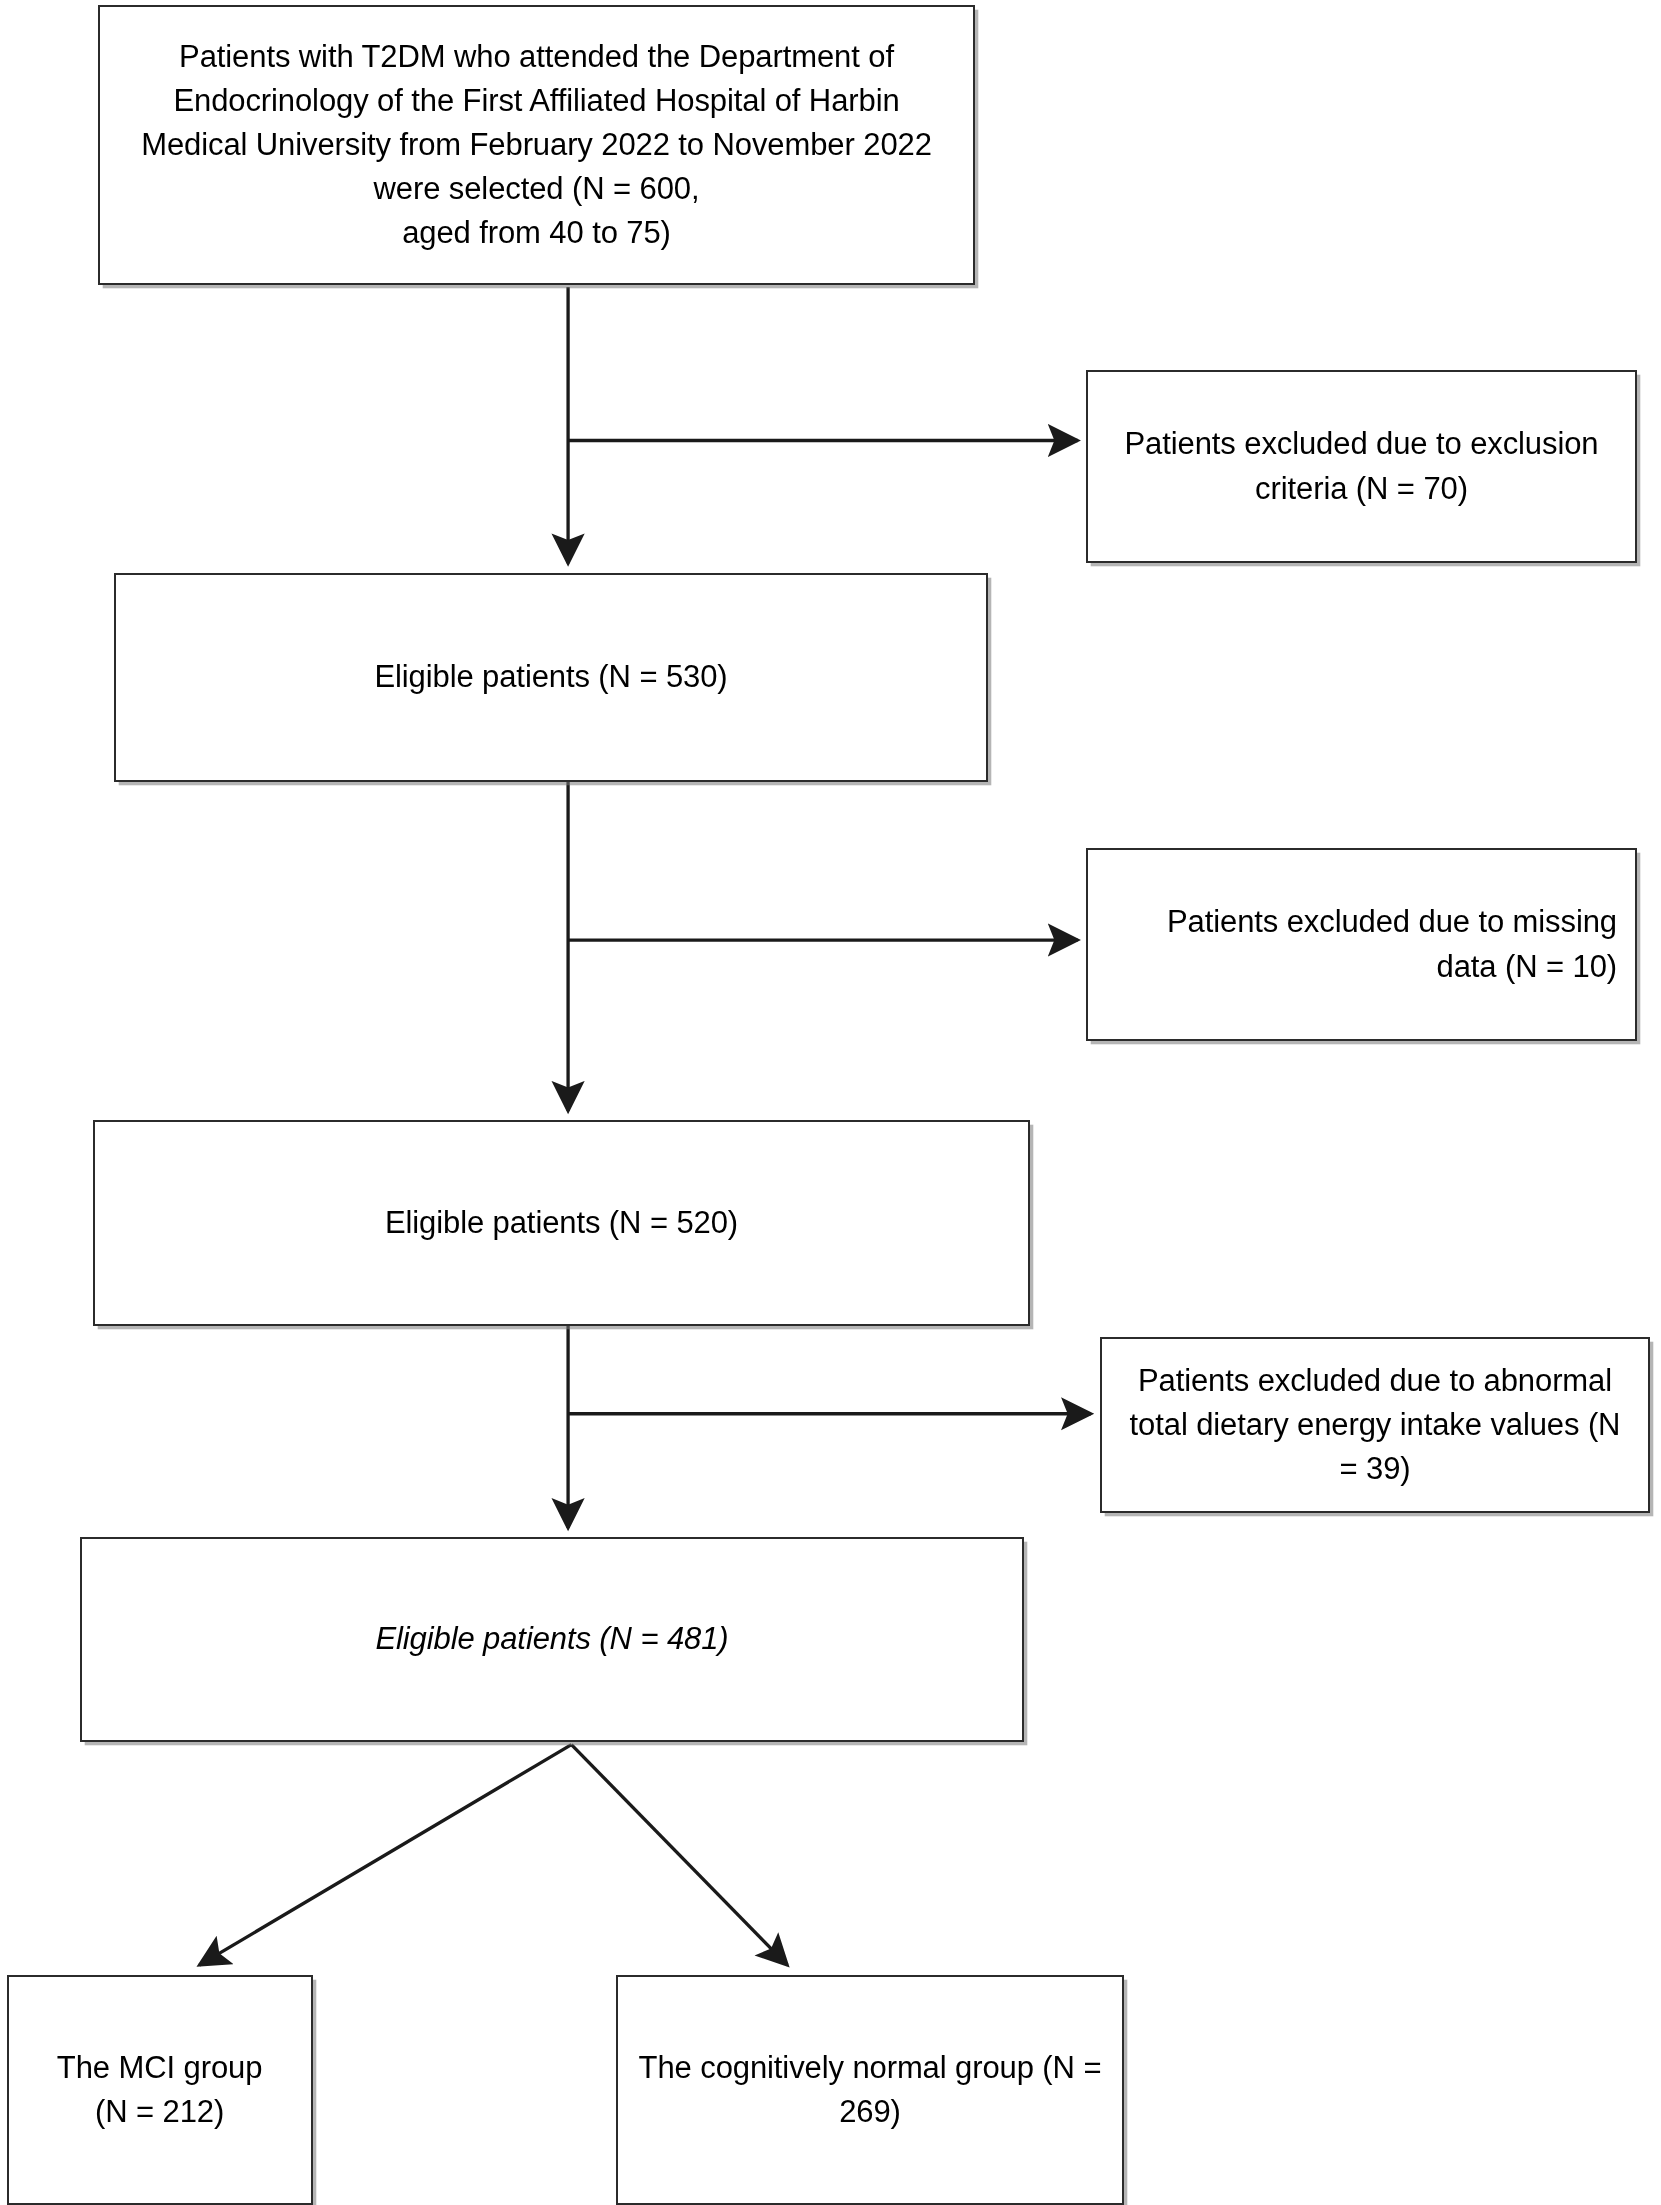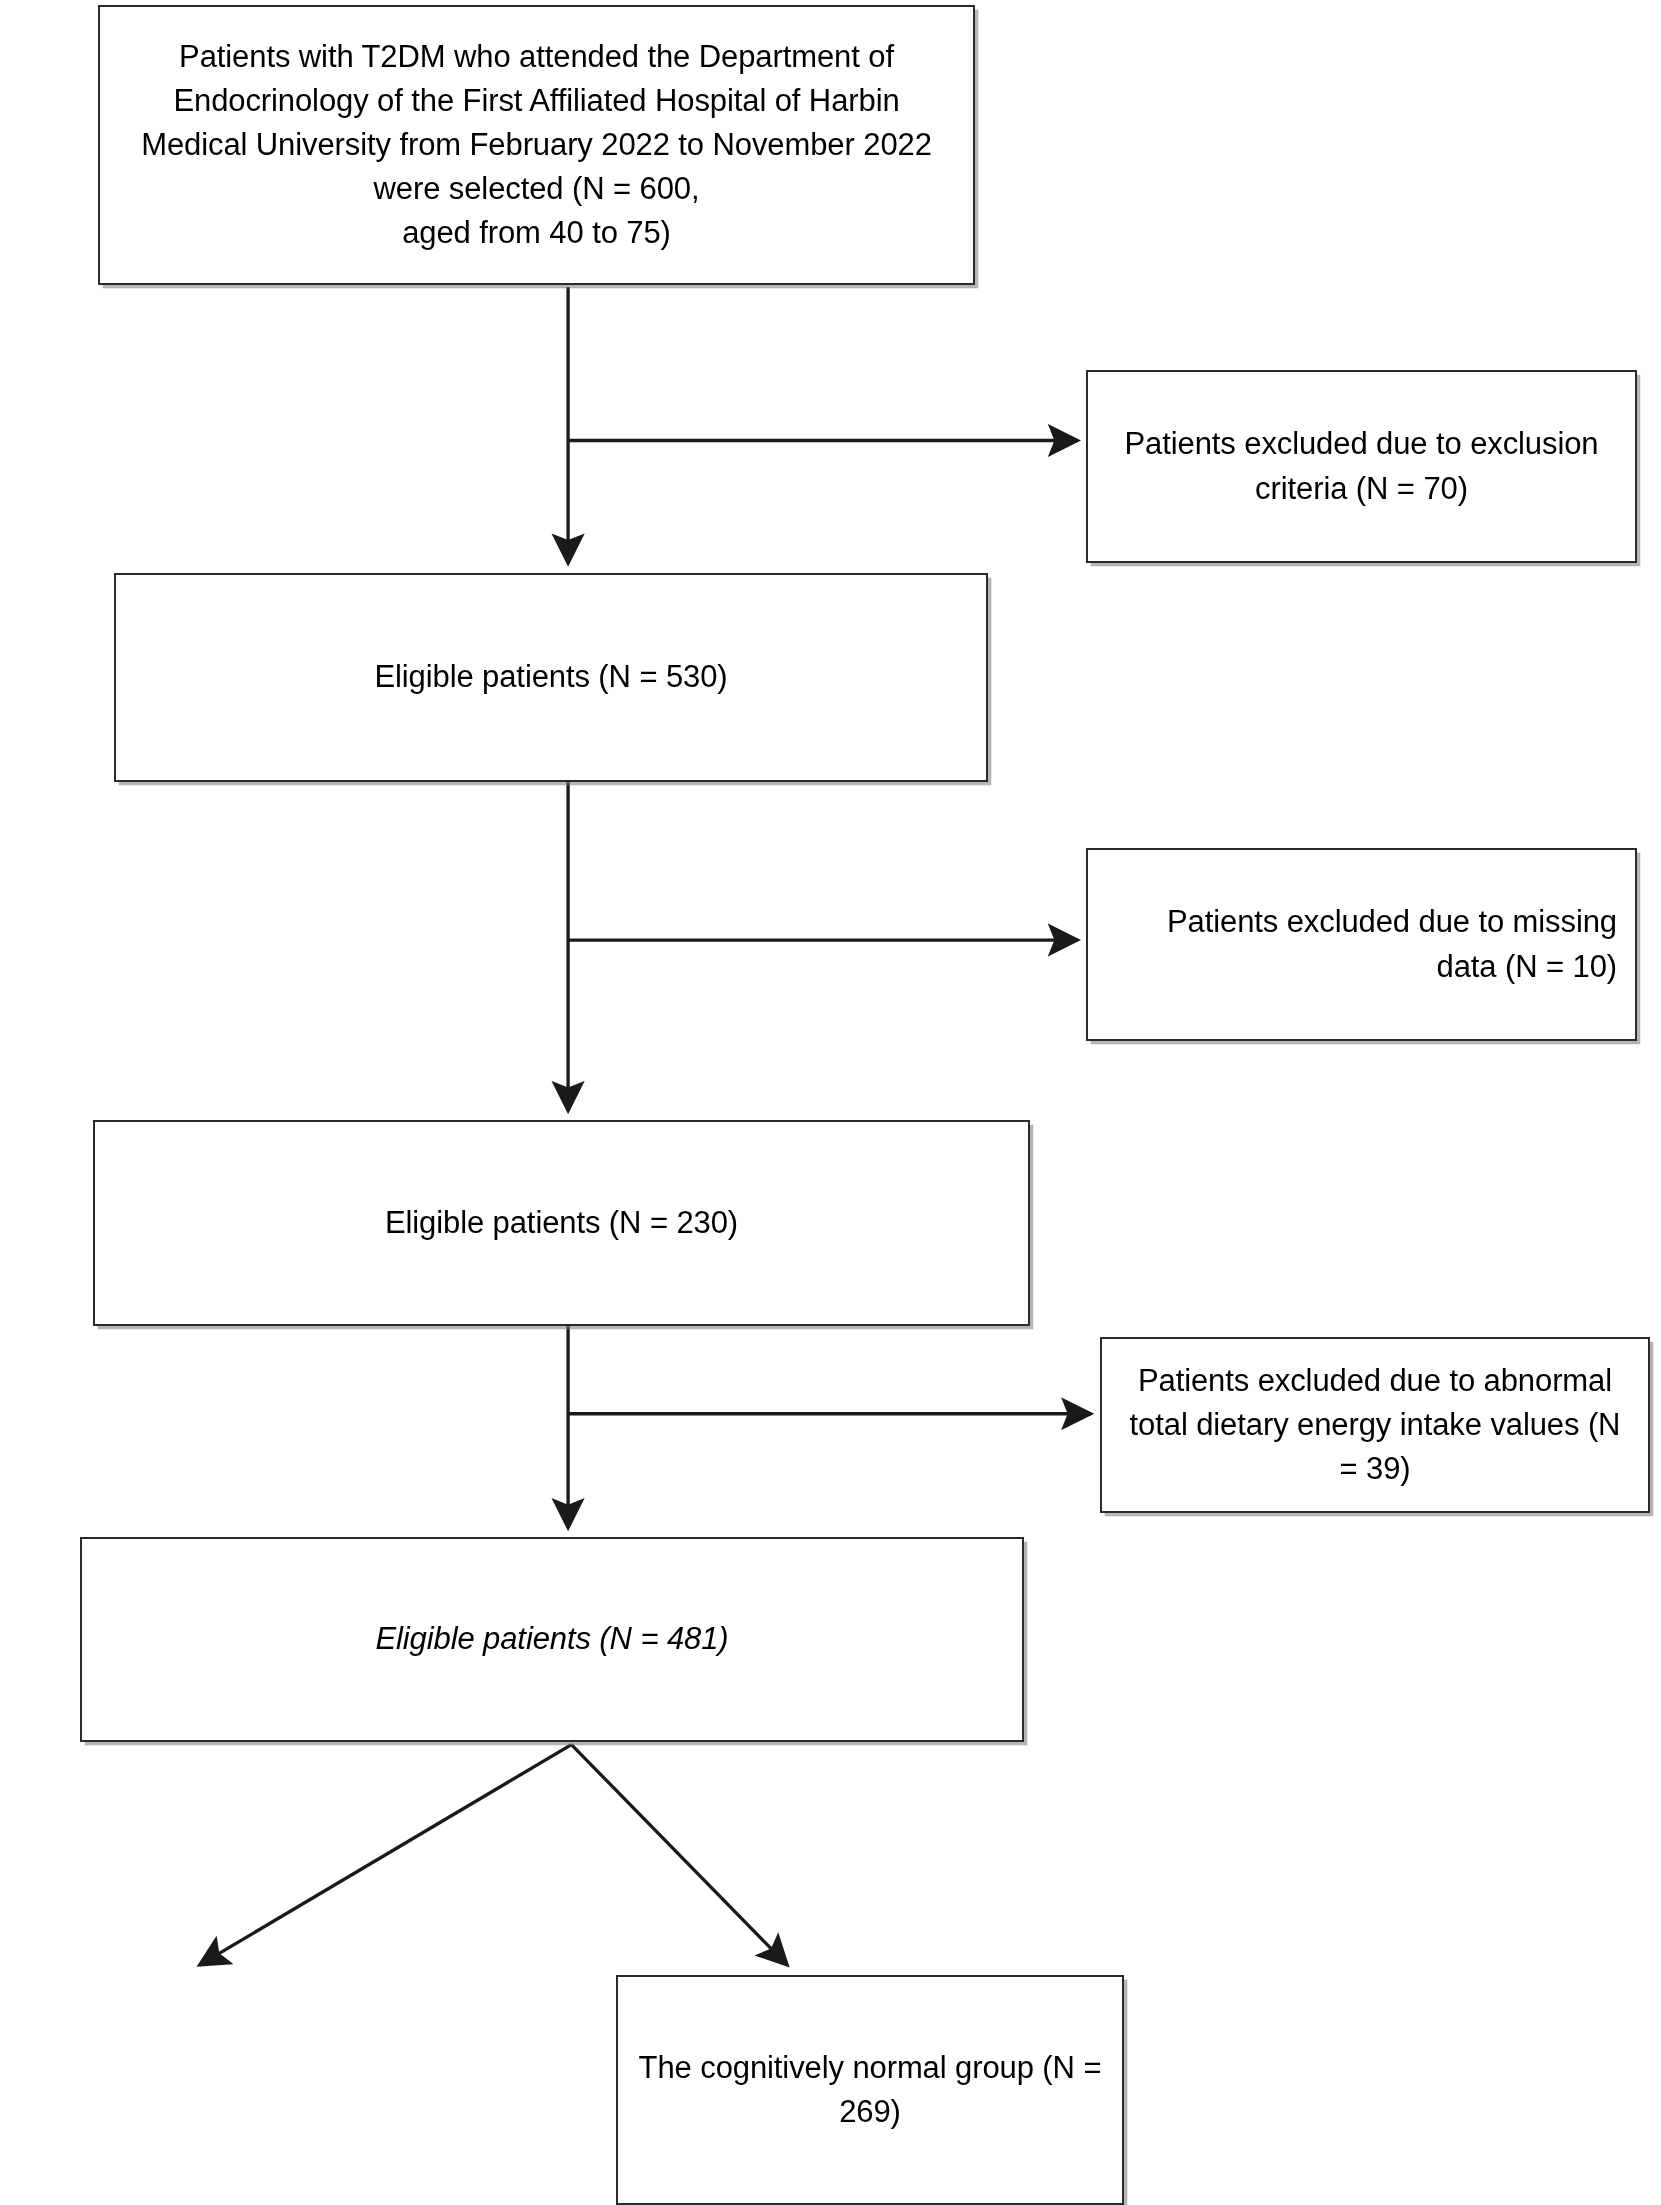--- a/index.html
+++ b/index.html
@@ -99,30 +99,34 @@
 
   <div class="node" id="box-elig530">
     <span class="txt">Eligible patients (N = 530)</span>
   </div>
 
   <div class="node" id="box-excl10">
     <span class="txt">Patients excluded due to missing data (N = 10)</span>
   </div>
 
   <div class="node" id="box-elig520">
-    <span class="txt">Eligible patients (N = 230)</span>
+    <span class="txt">Eligible patients (N = 520)</span>
   </div>
 
   <div class="node" id="box-excl39">
     <span class="txt">Patients excluded due to abnormal total dietary energy intake values (N = 39)</span>
   </div>
 
   <div class="node" id="box-elig481">
     <span class="txt">Eligible patients (N = 481)</span>
   </div>
 
+  <div class="node" id="box-mci">
+    <span class="txt">The MCI group
+(N = 212)</span>
+  </div>
 
   <div class="node" id="box-normal">
     <span class="txt">The cognitively normal group (N = 269)</span>
   </div>
 
 </div>
 
 
 </body></html>

